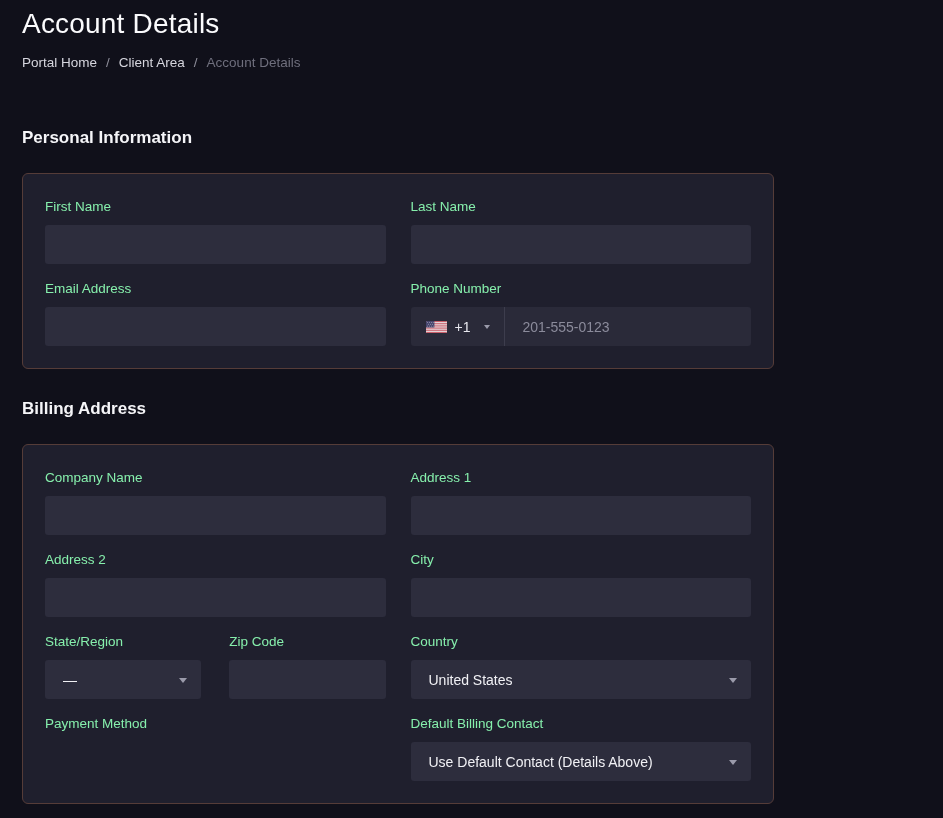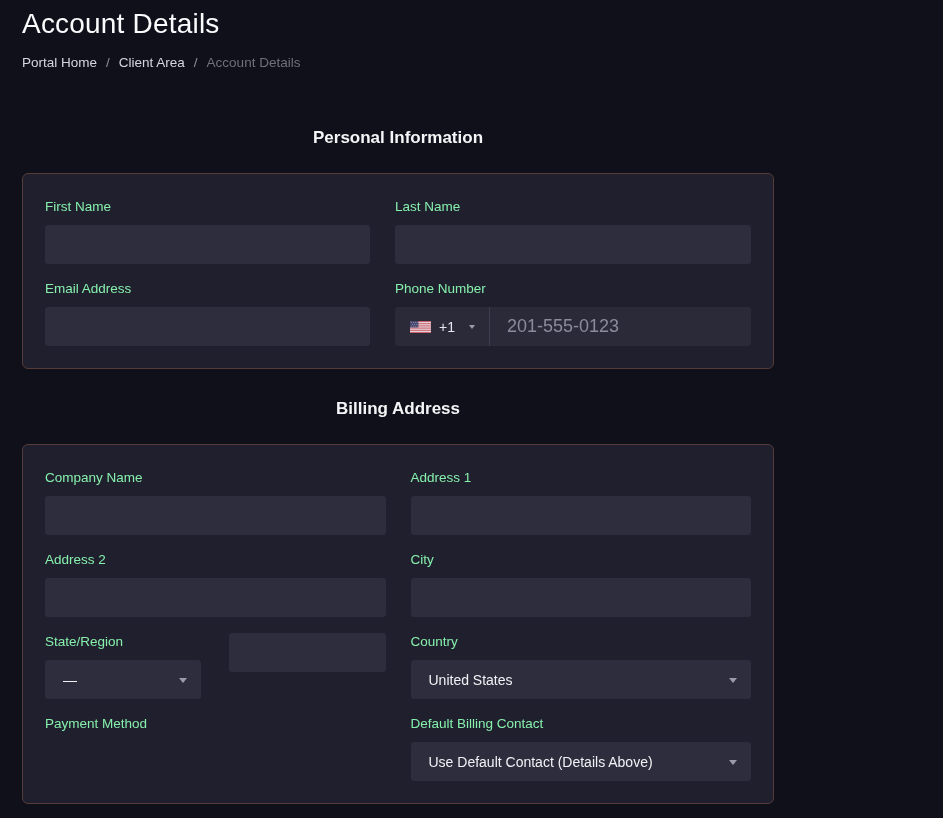--- a/index.html
+++ b/index.html
@@ -34,21 +34,20 @@
   }
   .breadcrumb .sep { color: #8f8f9c; }
   .breadcrumb .current { color: #6f6f7d; }
 
   
   .section-heading {
     color: #f5f5f8;
     font-size: 17px;
     font-weight: 700;
     line-height: 19px;
-    text-align: center;
   }
   .section-heading.first { margin-top: 57px; }
   .section-heading.later { margin-top: 30px; }
 
   
   .card {
     margin-top: 26px;
     background: #1f1f2d;
     border: 1px solid #553c38;
     border-radius: 6px;
@@ -147,21 +146,21 @@
     background: #3d3d4d;
     flex: 0 0 auto;
   }
   .phone-input {
     flex: 1 1 auto;
     background: transparent;
     border: none;
     outline: none;
     color: #eab308;
     font-family: "Liberation Sans", sans-serif;
-    font-size: 18px;
+    font-size: 14px;
     padding: 0 12px 0 17px;
   }
   .phone-input::placeholder { color: #8b8b9b; }
 
   .flag { display: block; border-radius: 1px; }
 </style>
 </head>
 <body>
 
 <div class="page">
@@ -264,20 +263,21 @@
 
       <div class="split-2">
         <div class="field">
           <label>State/Region</label>
           <div class="select">
             <span>—</span>
             <span class="caret"></span>
           </div>
         </div>
         <div class="field">
+          <label>Zip Code</label>
           <input type="text" class="text-input" style="">
         </div>
       </div>
 
       <div class="field">
         <label>Country</label>
         <div class="select">
           <span>United States</span>
           <span class="caret"></span>
         </div>

